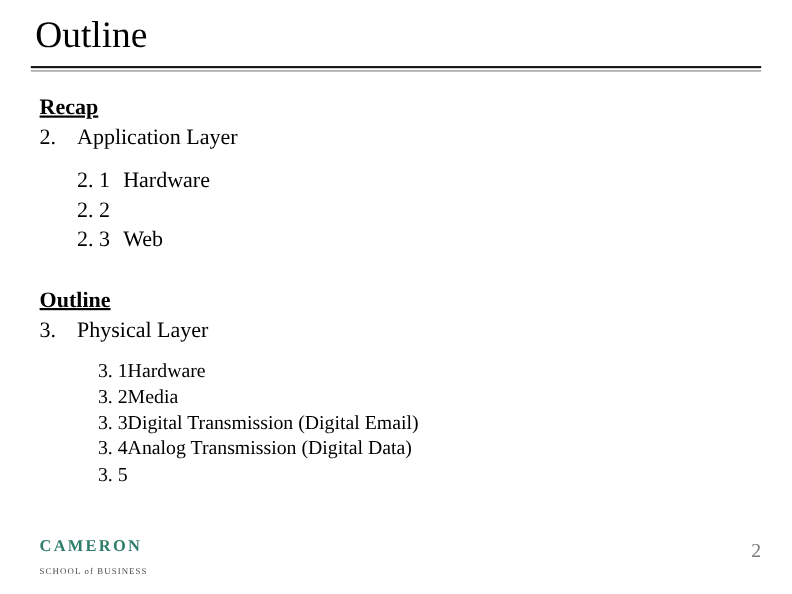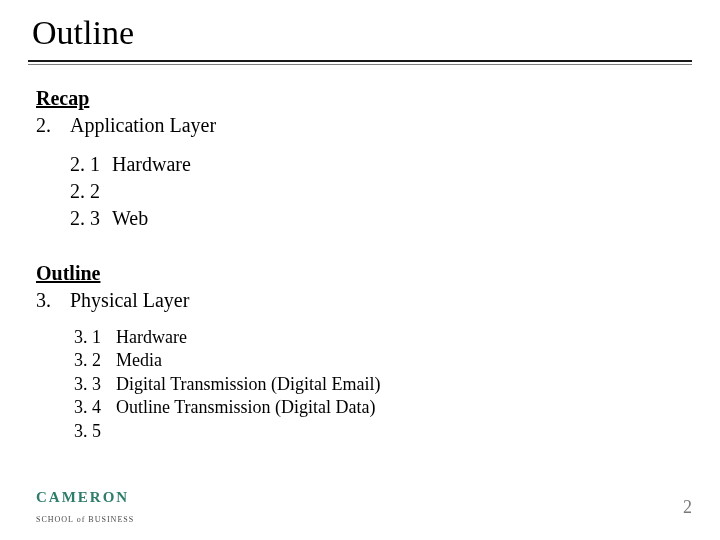--- a/index.html
+++ b/index.html
@@ -10,23 +10,23 @@
   .rule-light { height: 1px; background: #808080; }
   .content { padding: 20px 8px 0 8px; font-size: 20px; line-height: 1.35; }
   .sect-head { font-weight: 700; text-decoration: underline; }
   .numrow { display: flex; }
   .numrow .num { min-width: 34px; }
   .sublist { margin-left: 34px; margin-top: 12px; }
   .subrow { display: flex; }
   .subrow .subnum { min-width: 42px; white-space: nowrap; }
   .block2 { margin-top: 28px; }
   .sublist2 { margin-left: 38px; font-size: 18px; margin-top: 12px; }
-  .sublist2 .subrow { line-height: 1.3; }
+  .sublist2 .subrow { line-height: 1.3; text-align: right; }
   .sublist2 .subnum { min-width: 42px; }
-  .footer { position: absolute; left: 36px; bottom: 16px; right: 28px; display: flex; align-items: center; justify-content: space-between; gap: 44px; }
+  .footer { position: absolute; left: 36px; bottom: 16px; right: 28px; display: flex; align-items: flex-start; justify-content: space-between; gap: 44px; }
   .logo-block { line-height: 1; }
   .logo-line1 { font-family: Georgia, "Times New Roman", serif; font-size: 15px; letter-spacing: 2px; color: #2e7d6b; font-weight: 600; }
   .logo-line2 { font-family: Georgia, "Times New Roman", serif; font-size: 8px; letter-spacing: 1px; color: #4a4a4a; margin-top: 11px; }
   .pagenum { font-size: 18px; color: #7a7a7a; font-family: "Times New Roman", Times, serif; }
 </style>
 </head>
 <body>
 <div class="slide">
 
   <div class="title">Outline</div>
@@ -68,21 +68,21 @@
         <div class="subrow">
           <span class="subnum">3. 2</span>
           <span>Media</span>
         </div>
         <div class="subrow">
           <span class="subnum">3. 3</span>
           <span>Digital Transmission (Digital Email)</span>
         </div>
         <div class="subrow">
           <span class="subnum">3. 4</span>
-          <span>Outline Transmission (Digital Data)</span>
+          <span>Analog Transmission (Digital Data)</span>
         </div>
         <div class="subrow">
           <span class="subnum">3. 5</span>
         </div>
       </div>
     </div>
 
   </div>
 
   <div class="footer">

